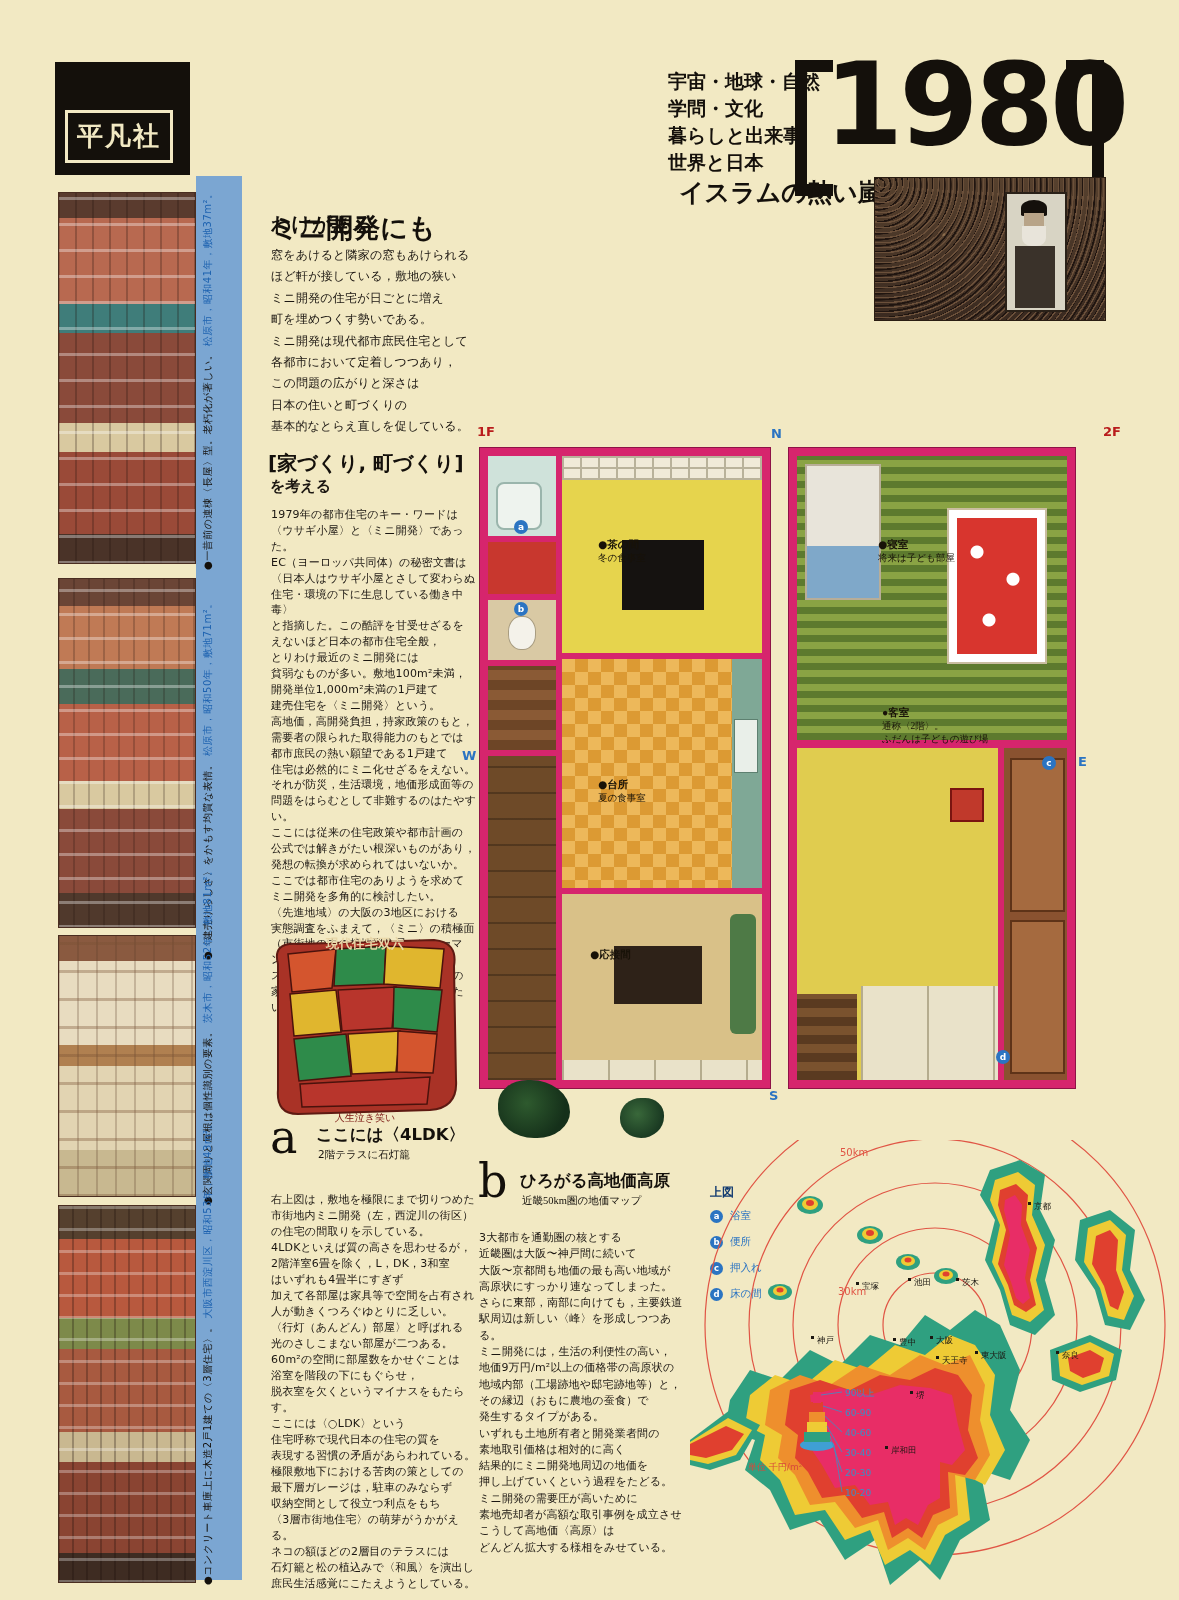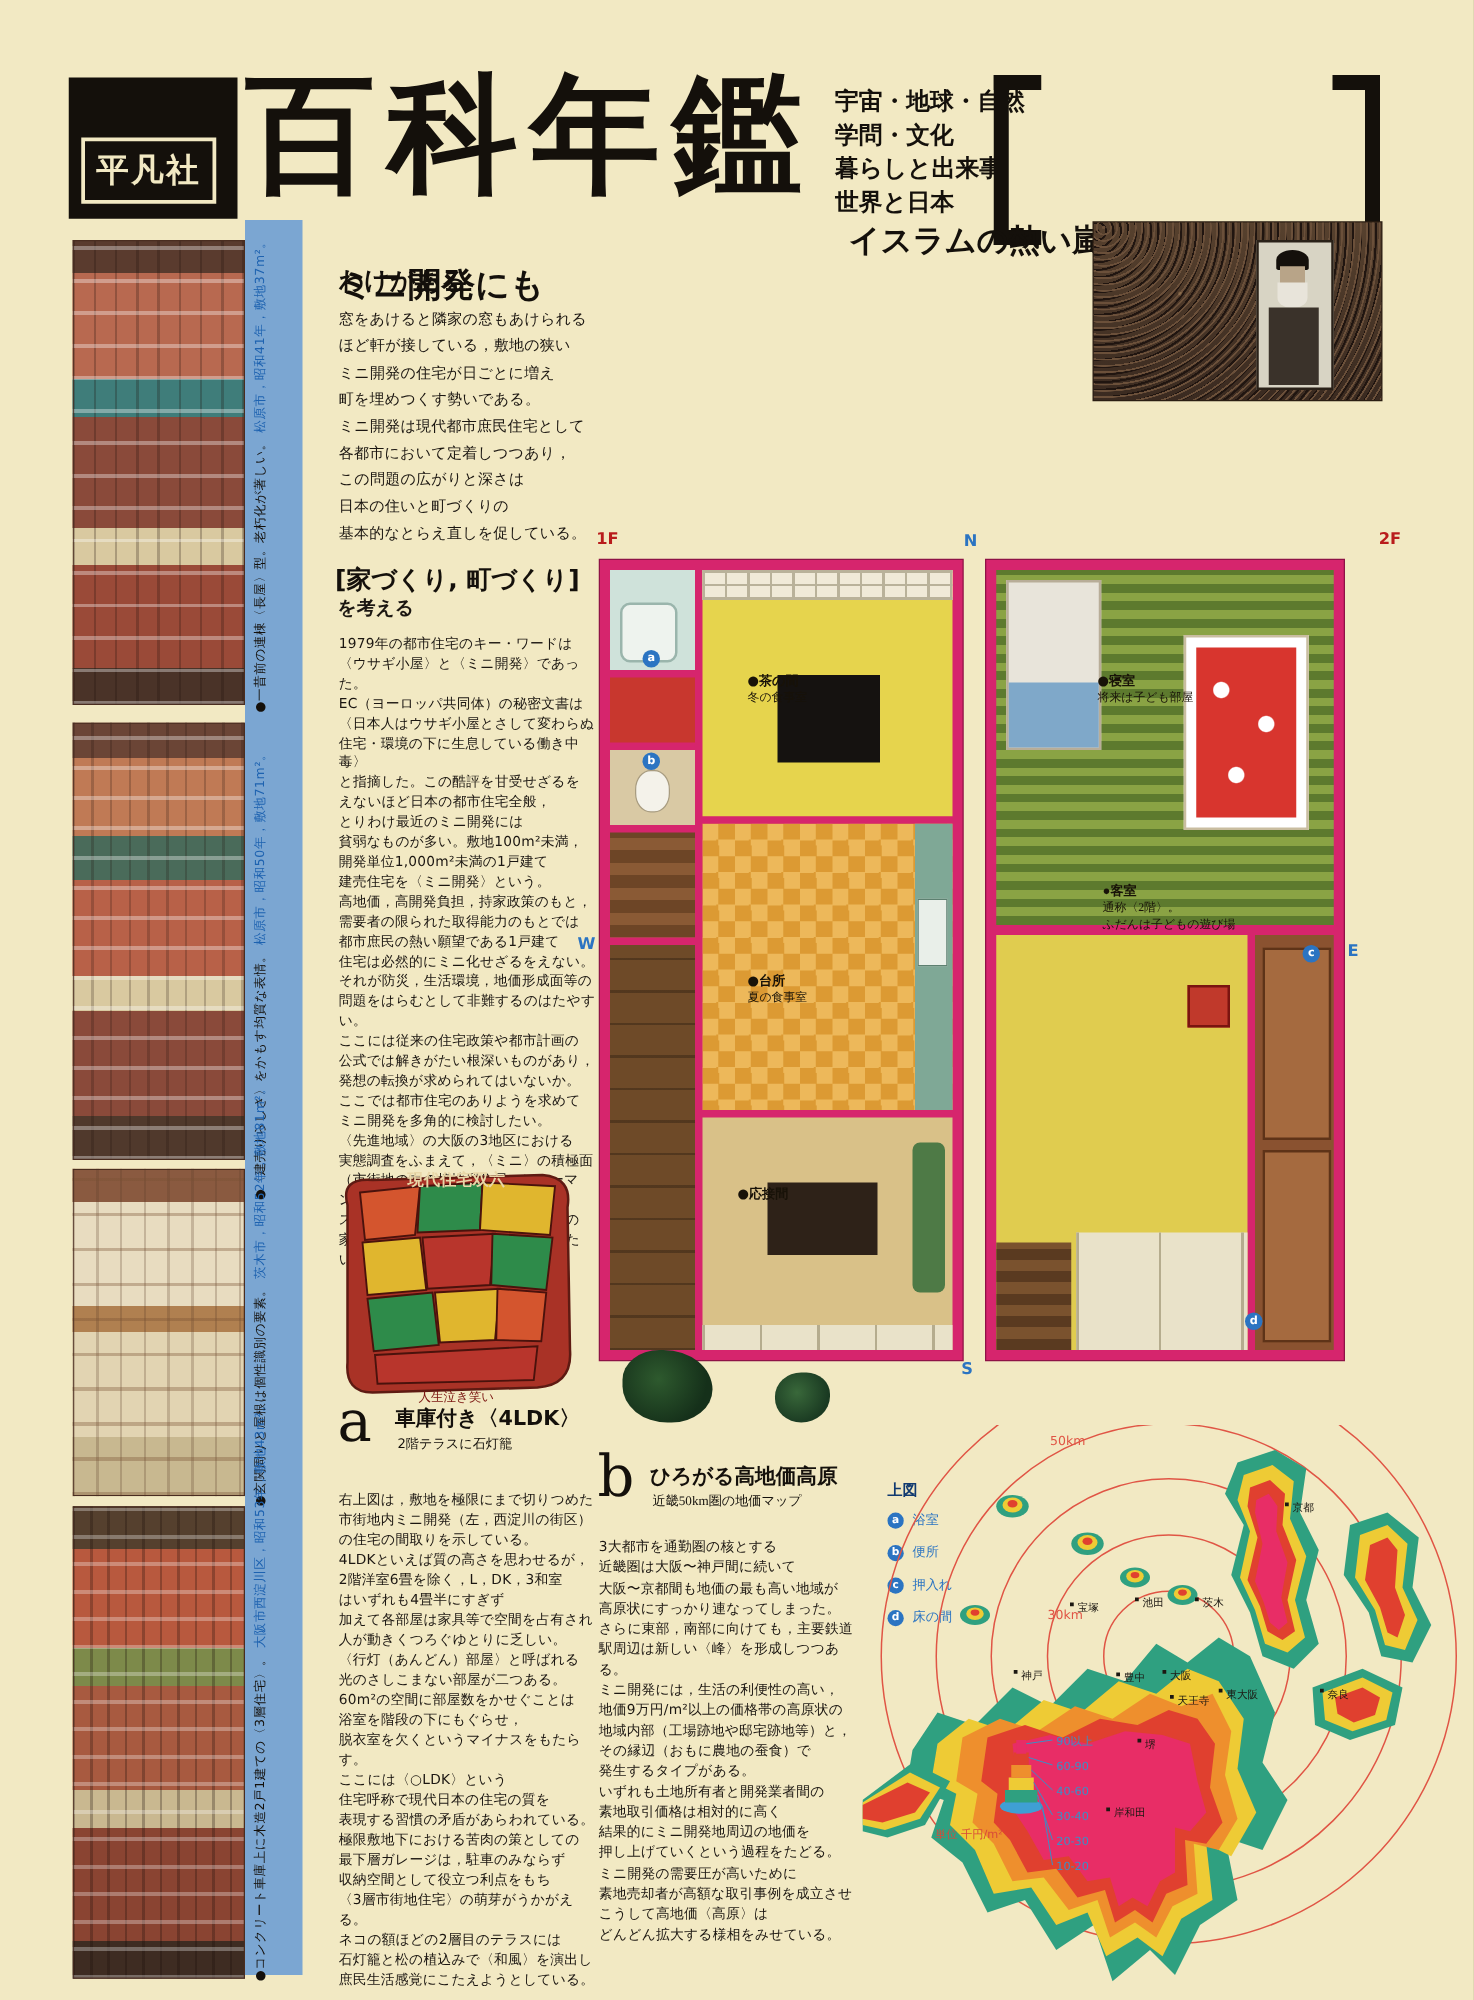--- a/index.html
+++ b/index.html
@@ -93,28 +93,28 @@
   svg text{font-family:"DejaVu Sans",sans-serif;}
 </style>
 </head>
 <body>
 
 <div id="page">
 
   <div class="abs logo">
     <div class="logo-inner">平凡社</div>
   </div>
-  <div class="abs main-title">百科年鑑</div>
   <div class="abs subtitles">
     <div>宇宙・地球・自然</div>
     <div>学問・文化</div>
     <div>暮らしと出来事</div>
     <div>世界と日本</div>
   </div>
   <div class="abs brk brk-l"></div>
+  <div class="abs year">1980</div>
   <div class="abs brk brk-r"></div>
 
   <div class="abs strip"></div>
   <div class="abs house house-a" style="top:192px;height:372px;"></div>
   <div class="abs house house-b" style="top:578px;height:350px;"></div>
   <div class="abs house house-c" style="top:935px;height:262px;"></div>
   <div class="abs house house-d" style="top:1205px;height:378px;"></div>
 
   <div class="vcap" style="top:570px;width:386px;">
     <span>●一昔前の連棟〈長屋〉型。老朽化が著しい。</span>
@@ -201,21 +201,21 @@
       <polygon points="28,107 80,102 85,144 33,149" fill="#2e8b4a"></polygon>
       <polygon points="82,102 134,99 130,140 86,142" fill="#e0b62e"></polygon>
       <polygon points="132,99 171,102 167,141 131,140" fill="#d4552e"></polygon>
       <polygon points="34,152 164,145 161,172 36,175" fill="#b8352c"></polygon>
     </g>
     <text x="99" y="16" text-anchor="middle" font-size="13" font-weight="bold" fill="#e8d7a8">現代住宅双六</text>
     <text x="99" y="189" text-anchor="middle" font-size="10" fill="#7a1410">人生泣き笑い</text>
   </svg>
 
   <div class="abs marker" style="left:270px;top:1114px;">a</div>
-  <div class="abs sec-title" style="left:316px;top:1124px;">車庫付き〈4LDK〉</div>
+  <div class="abs sec-title" style="left:316px;top:1124px;">ここには〈4LDK〉</div>
   <div class="abs sec-sub" style="left:318px;top:1148px;">2階テラスに石灯籠</div>
   <div class="abs body-a pre">右上図は，敷地を極限にまで切りつめた
 市街地内ミニ開発（左，西淀川の街区）
 の住宅の間取りを示している。
 4LDKといえば質の高さを思わせるが，
 2階洋室6畳を除く，L，DK，3和室
 はいずれも4畳半にすぎず
 加えて各部屋は家具等で空間を占有され
 人が動きくつろぐゆとりに乏しい。
 〈行灯（あんどん）部屋〉と呼ばれる

